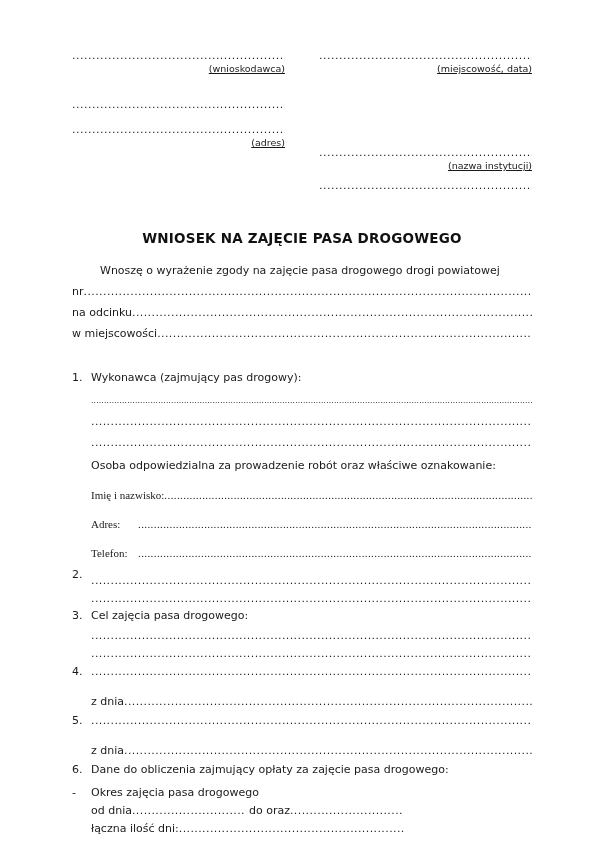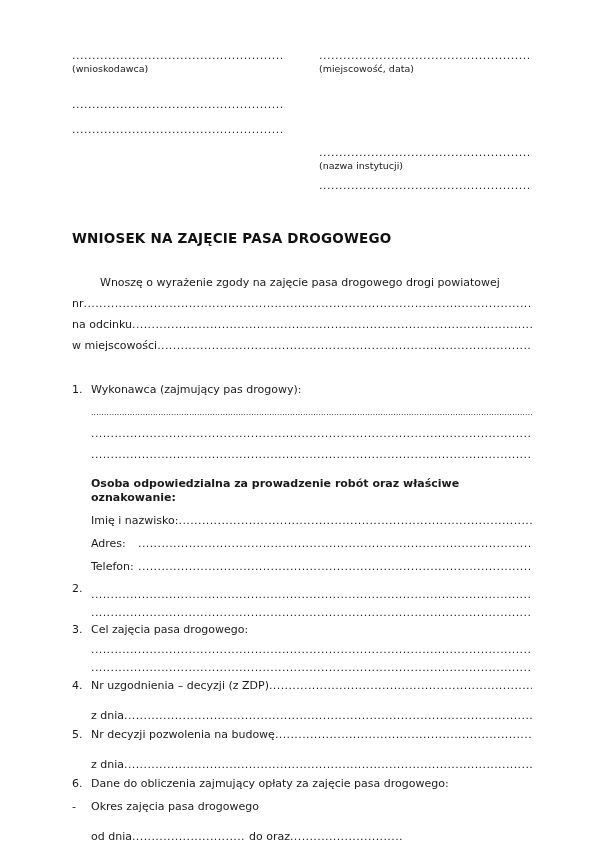--- a/index.html
+++ b/index.html
@@ -9,78 +9,79 @@
     font-family: "DejaVu Sans", "Liberation Sans", sans-serif;
     font-size: 11px; color: #1a1a1a;
     -webkit-font-smoothing: antialiased;
   }
   .page { width: 600px; height: 849px; padding: 0 68px 0 72px; overflow: hidden; background:#fff; }
 
   
   .header { display: flex; justify-content: space-between; padding-top: 50px; }
   .hcol { width: 213px; }
   .dotline { height: 12px; line-height: 12px; overflow: hidden; white-space: nowrap; letter-spacing: .5px; color:#222; }
-  .caption { text-align: left; font-size: 9.5px; color: #1a1a1a; line-height: 12px; margin-top: 1px; }
+  .caption { text-align: right; font-size: 9.5px; color: #1a1a1a; line-height: 12px; margin-top: 1px; text-decoration: underline; }
   .hleft .line2 { margin-top: 24px; }
   .hleft .line3 { margin-top: 13px; }
   .hright .line2 { margin-top: 72px; }
   .hright .line3 { margin-top: 8px; }
 
   
   .title {
-    margin-top: 38px; text-align: left;
+    margin-top: 38px; text-align: center;
     font-size: 13.5px; font-weight: bold; letter-spacing: .2px; color:#111;
     line-height: 16px;
   }
 
   
-  .intro-text { margin-top: 26px; padding-left: 28px; line-height: 21px; }
+  .intro-text { margin-top: 14px; padding-left: 28px; line-height: 21px; }
   .row { display: flex; align-items: center; line-height: 21px; }
   .dotfill { flex: 1; min-width: 0; overflow: hidden; white-space: nowrap; letter-spacing: .4px; color:#222; }
 
   
   .item { display: flex; align-items: flex-start; }
   .num { width: 19px; flex: none; line-height: 14px; }
   .ibody { flex: 1; min-width: 0; }
   .ihead { line-height: 14px; }
   .itemrow { display: flex; align-items: baseline; line-height: 14px; }
   .dotrow { height: 11px; line-height: 11px; overflow: hidden; white-space: nowrap; letter-spacing: .4px; color:#222; }
   .dotrow.fine { font-size: 7.5px; letter-spacing: .2px; }
 
   .mt-item1 { margin-top: 27px; }
   .item1 .dotrow { margin-top: 10px; }
-  .item1 .subhead { margin-top: 17px; line-height: 14px; font-weight: bold; }
-  .item1 .itemrow { margin-top: 9px; }
+  .item1 .subhead { margin-top: 11px; line-height: 14px; }
+  .item1 .itemrow { margin-top: 15px; font-family: Liberation Serif, serif; }
   .lbl-pad { min-width: 47px; flex: none; }
 
   .mt-item2 { margin-top: 8px; }
   .item23 .dotrow { margin-top: 7px; }
   .mt-item3 { margin-top: 5px; }
   .mt-item4 { margin-top: 6px; }
   .sub-date { margin-top: 16px; }
   .mt-item5 { margin-top: 5px; }
   .mt-item6 { margin-top: 5px; }
   .mt-dash  { margin-top: 9px; }
-  .dash-sub { margin-top: 16px; align-items: center; }
+  .dash-sub { margin-top: 4px; align-items: center; }
   .dots-fixed1 { flex: none; width: 112px; overflow: hidden; white-space: nowrap; letter-spacing: .4px; color:#222; }
   .dots-fixed2 { flex: none; width: 113px; overflow: hidden; white-space: nowrap; letter-spacing: .4px; color:#222; }
   .dots-fixed3 { flex: none; width: 226px; overflow: hidden; white-space: nowrap; letter-spacing: .4px; color:#222; }
   .gap-l { margin-left: 5px; }
 </style>
 </head>
 <body>
 
 <div class="page">
 
   <div class="header">
     <div class="hcol hleft">
       <div class="dotline dotfill-line">....................................................................................................................................................................................................................................................................................................................................................................................................................................................................................................................</div>
       <div class="caption">(wnioskodawca)</div>
       <div class="dotline dotfill-line line2">....................................................................................................................................................................................................................................................................................................................................................................................................................................................................................................................</div>
       <div class="dotline dotfill-line line3">....................................................................................................................................................................................................................................................................................................................................................................................................................................................................................................................</div>
+      <div class="caption">(adres)</div>
     </div>
     <div class="hcol hright">
       <div class="dotline dotfill-line">....................................................................................................................................................................................................................................................................................................................................................................................................................................................................................................................</div>
       <div class="caption">(miejscowość, data)</div>
       <div class="dotline dotfill-line line2">....................................................................................................................................................................................................................................................................................................................................................................................................................................................................................................................</div>
       <div class="caption">(nazwa instytucji)</div>
       <div class="dotline dotfill-line line3">....................................................................................................................................................................................................................................................................................................................................................................................................................................................................................................................</div>
     </div>
   </div>
 
@@ -137,35 +138,33 @@
       <div class="ihead">Cel zajęcia pasa drogowego:</div>
       <div class="dotrow dotfill-line">....................................................................................................................................................................................................................................................................................................................................................................................................................................................................................................................</div>
       <div class="dotrow dotfill-line">....................................................................................................................................................................................................................................................................................................................................................................................................................................................................................................................</div>
     </div>
   </div>
 
   <div class="item mt-item4">
     <span class="num">4.</span>
     <div class="ibody">
       <div class="itemrow">
-        <span>Nr uzgodnienia – decyzji (z ZDP)</span>
         <span class="dotfill">....................................................................................................................................................................................................................................................................................................................................................................................................................................................................................................................</span>
       </div>
       <div class="itemrow sub-date">
         <span>z dnia</span>
         <span class="dotfill">....................................................................................................................................................................................................................................................................................................................................................................................................................................................................................................................</span>
       </div>
     </div>
   </div>
 
   <div class="item mt-item5">
     <span class="num">5.</span>
     <div class="ibody">
       <div class="itemrow">
-        <span>Nr decyzji pozwolenia na budowę</span>
         <span class="dotfill">....................................................................................................................................................................................................................................................................................................................................................................................................................................................................................................................</span>
       </div>
       <div class="itemrow sub-date">
         <span>z dnia</span>
         <span class="dotfill">....................................................................................................................................................................................................................................................................................................................................................................................................................................................................................................................</span>
       </div>
     </div>
   </div>
 
   <div class="item mt-item6">

